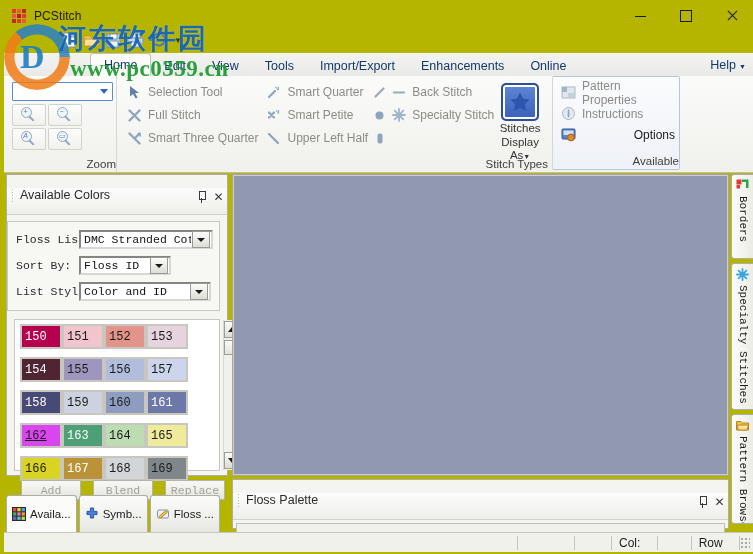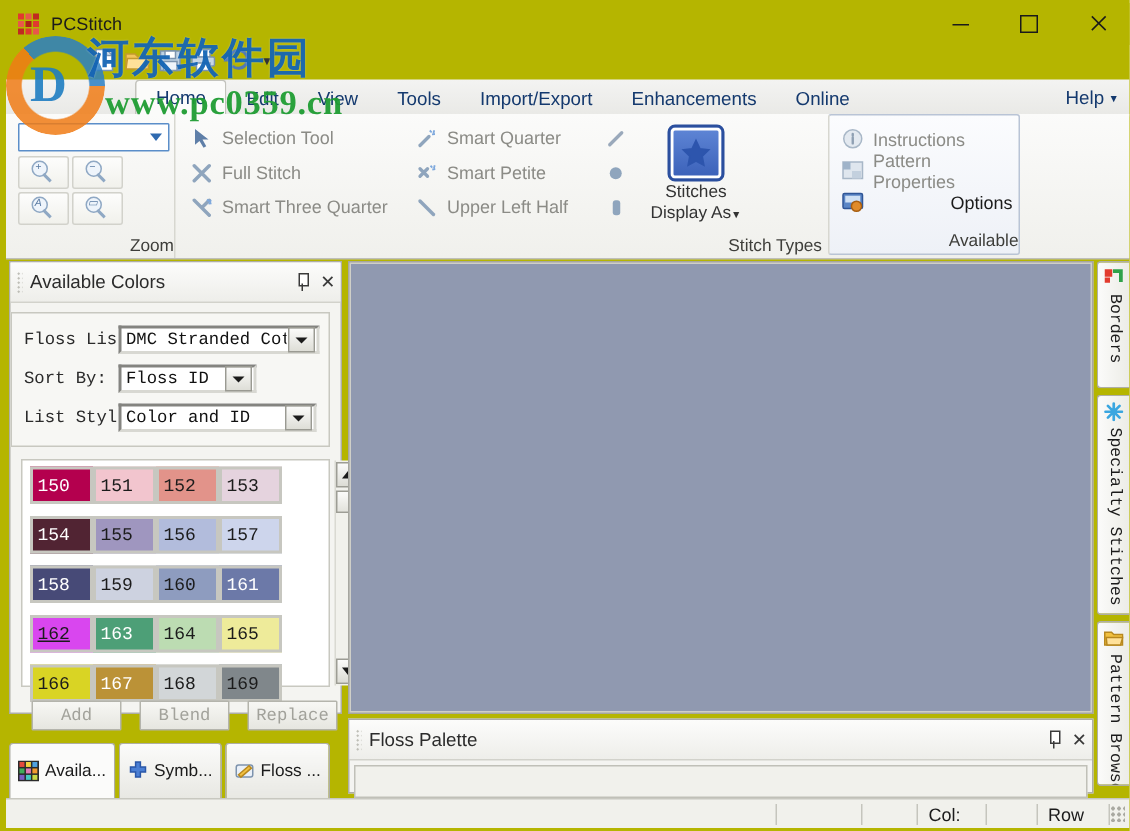--- a/index.html
+++ b/index.html
@@ -153,24 +153,25 @@
   .pr-item{display:flex;align-items:center;gap:6px;height:21px;padding-left:3px;font-size:12px;color:#8b8b86;}
   .pr-item.enabled{color:#1b1b1b;justify-content:space-between;}
   .pr-ico{width:16px;height:16px;flex:0 0 16px;display:flex;align-items:center;justify-content:center;}
 
   
   .left-dock{
     position:absolute;left:4px;top:172px;width:222px;height:302px;
     background:#f4f4f1;border:1px solid #aeaea6;box-sizing:border-box;
   }
   .pane-head{
-    height:26px;display:flex;align-items:center;
+    height:26px;display:flex;
     background:linear-gradient(#fcfcfb,#eeeeea);
     border-bottom:1px solid #d2d2cb;
     padding-left:4px;
+    margin-top:13px;
   }
   .grip{width:4px;height:15px;margin-right:5px;
     background-image:radial-gradient(#b9b9b1 35%,transparent 36%);
     background-size:3px 3px;}
   .pane-title{font-size:12.5px;color:#2b2b2b;flex:1;}
   .pane-btn{width:17px;height:17px;display:flex;align-items:center;justify-content:center;color:#3a3a3a;font-size:12px;}
   .pin{position:relative;width:11px;height:12px;}
   .pin:before{content:"";position:absolute;left:3px;top:0;width:5px;height:7px;border:1px solid #3a3a3a;background:#fff;}
   .pin:after{content:"";position:absolute;left:5px;top:7px;width:1px;height:5px;background:#3a3a3a;}
 
@@ -522,53 +523,74 @@
             </span>
           </div>
           <div class="st-item" style="padding:0">
             <span class="st-ico">
               <svg width="13" height="13" viewBox="0 0 13 13">
                   <rect x="4.5" y="1.5" width="5" height="10" rx="2" fill="#8fa5bd"></rect>
                 </svg>
             </span>
           </div>
         </div>
+        <div class="st-col" style="width:112px">
+          <div class="st-item">
+            <span class="st-ico">
+              <svg width="14" height="13" viewBox="0 0 14 13">
+                  <path d="M2 6.5h10" stroke="#9aa9bb" stroke-width="2.2" stroke-linecap="round"></path>
+                </svg>
+            </span>
+            <span>Back Stitch</span>
+          </div>
+          <div class="st-item">
+            <span class="st-ico">
+              <svg width="14" height="14" viewBox="0 0 14 14">
+                  <g stroke="#9fb4cb" stroke-width="1.8" stroke-linecap="round">
+                    <path d="M7 1v12M1 7h12M2.7 2.7l8.6 8.6M11.3 2.7l-8.6 8.6"></path>
+                  </g>
+                </svg>
+            </span>
+            <span>Specialty Stitch</span>
+          </div>
+          <div class="st-item"></div>
+        </div>
 
         <div class="big-btn">
           <div class="big-ico">
             <svg width="22" height="22" viewBox="0 0 22 22">
                 <path d="M11 2.5l2.6 5.6 6 .8-4.4 4.3 1.1 6.1L11 16.4 5.7 19.3l1.1-6.1L2.4 8.9l6-.8z" fill="#2d55ad" stroke="#2d55ad" stroke-width="1"></path>
               </svg>
           </div>
           <div class="big-lbl">Stitches</div>
           <div class="big-lbl"><span>Display As</span><span class="cc">▼</span></div>
         </div>
       </div>
       <div class="grp-label">Stitch Types</div>
     </div>
 
     <div class="grp props-group">
-      <div class="pr-item">
-        <span class="pr-ico">
-          <svg width="15" height="15" viewBox="0 0 15 15">
-              <circle cx="7.5" cy="7.5" r="6" fill="#e3e9f0" stroke="#a8b7c7"></circle>
-              <path d="M7.5 4.3v1M7.5 6.6v4" stroke="#8fa0b3" stroke-width="1.6" stroke-linecap="round"></path>
-            </svg>
-        </span>
-        <span>Instructions</span>
-      </div>
       <div class="pr-item">
         <span class="pr-ico">
           <svg width="15" height="15" viewBox="0 0 15 15">
               <rect x="1" y="2" width="13" height="11" fill="#dfe6ee" stroke="#a8b7c7"></rect>
               <rect x="1" y="2" width="5" height="5" fill="#9fb3c9"></rect>
               <rect x="7" y="8" width="6" height="5" fill="#c3d0de"></rect>
             </svg>
         </span>
         <span>Pattern Properties</span>
+      </div>
+      <div class="pr-item">
+        <span class="pr-ico">
+          <svg width="15" height="15" viewBox="0 0 15 15">
+              <circle cx="7.5" cy="7.5" r="6" fill="#e3e9f0" stroke="#a8b7c7"></circle>
+              <path d="M7.5 4.3v1M7.5 6.6v4" stroke="#8fa0b3" stroke-width="1.6" stroke-linecap="round"></path>
+            </svg>
+        </span>
+        <span>Instructions</span>
       </div>
       <div class="pr-item enabled">
         <span class="pr-ico">
           <svg width="15" height="15" viewBox="0 0 15 15">
               <rect x="1" y="2" width="13" height="10" rx="1" fill="#5b86c6" stroke="#2f5596"></rect>
               <rect x="2.5" y="3.5" width="10" height="4.5" fill="#cfe0f4"></rect>
               <circle cx="10" cy="10.5" r="3.4" fill="#e08b2a" stroke="#a85f12"></circle>
             </svg>
         </span>
         <span>Options</span>

